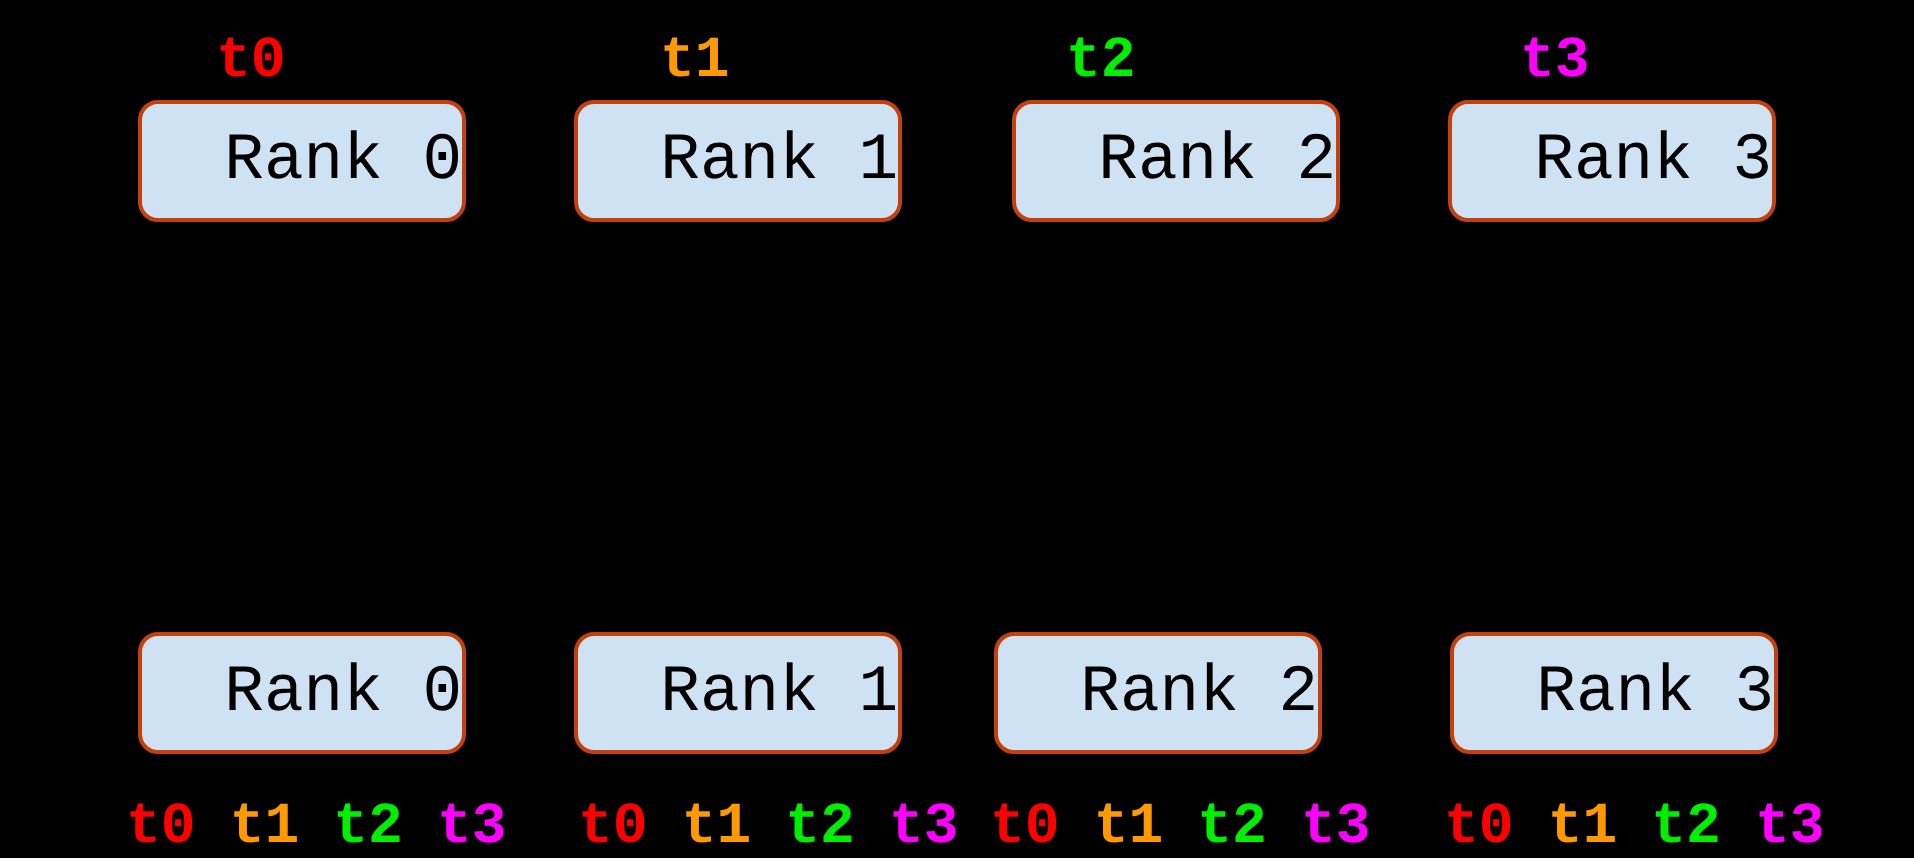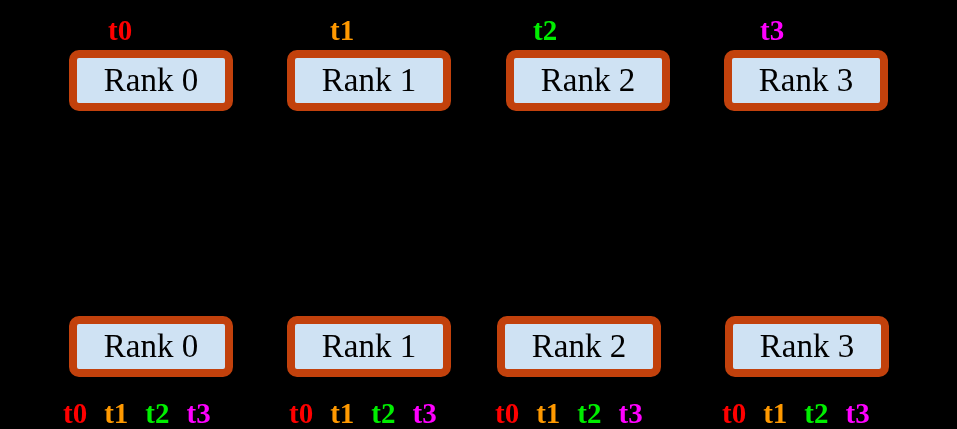--- a/index.html
+++ b/index.html
@@ -2,32 +2,32 @@
 <html><head>
 <meta charset="utf-8">
 <style>
   * { box-sizing: border-box; margin: 0; padding: 0; }
   html, body { background: #000; }
   .canvas {
     position: relative;
     width: 957px;
     height: 429px;
     background: #000;
-    font-family: Liberation Serif, serif;
+    font-family: Liberation Mono, monospace;
     overflow: hidden;
   }
   .rank-box {
     position: absolute;
     width: 164px;
     height: 61px;
-    border: 8px solid #c2410c;
+    border: 2px solid #c2410c;
     border-radius: 10px;
     display: flex;
     align-items: center;
-    justify-content: center;
+    justify-content: flex-end;
   }
   .rank-box span {
     font-size: 33px;
     line-height: 1;
     white-space: nowrap;
   }
   .top-box    { top: 50px; }
   .bottom-box { top: 316px; }
   .tc0 { left: 69px; }  .tc1 { left: 287px; }  .tc2 { left: 506px; }  .tc3 { left: 724px; }
   .bc0 { left: 69px; }  .bc1 { left: 287px; }  .bc2 { left: 497px; }  .bc3 { left: 725px; }

